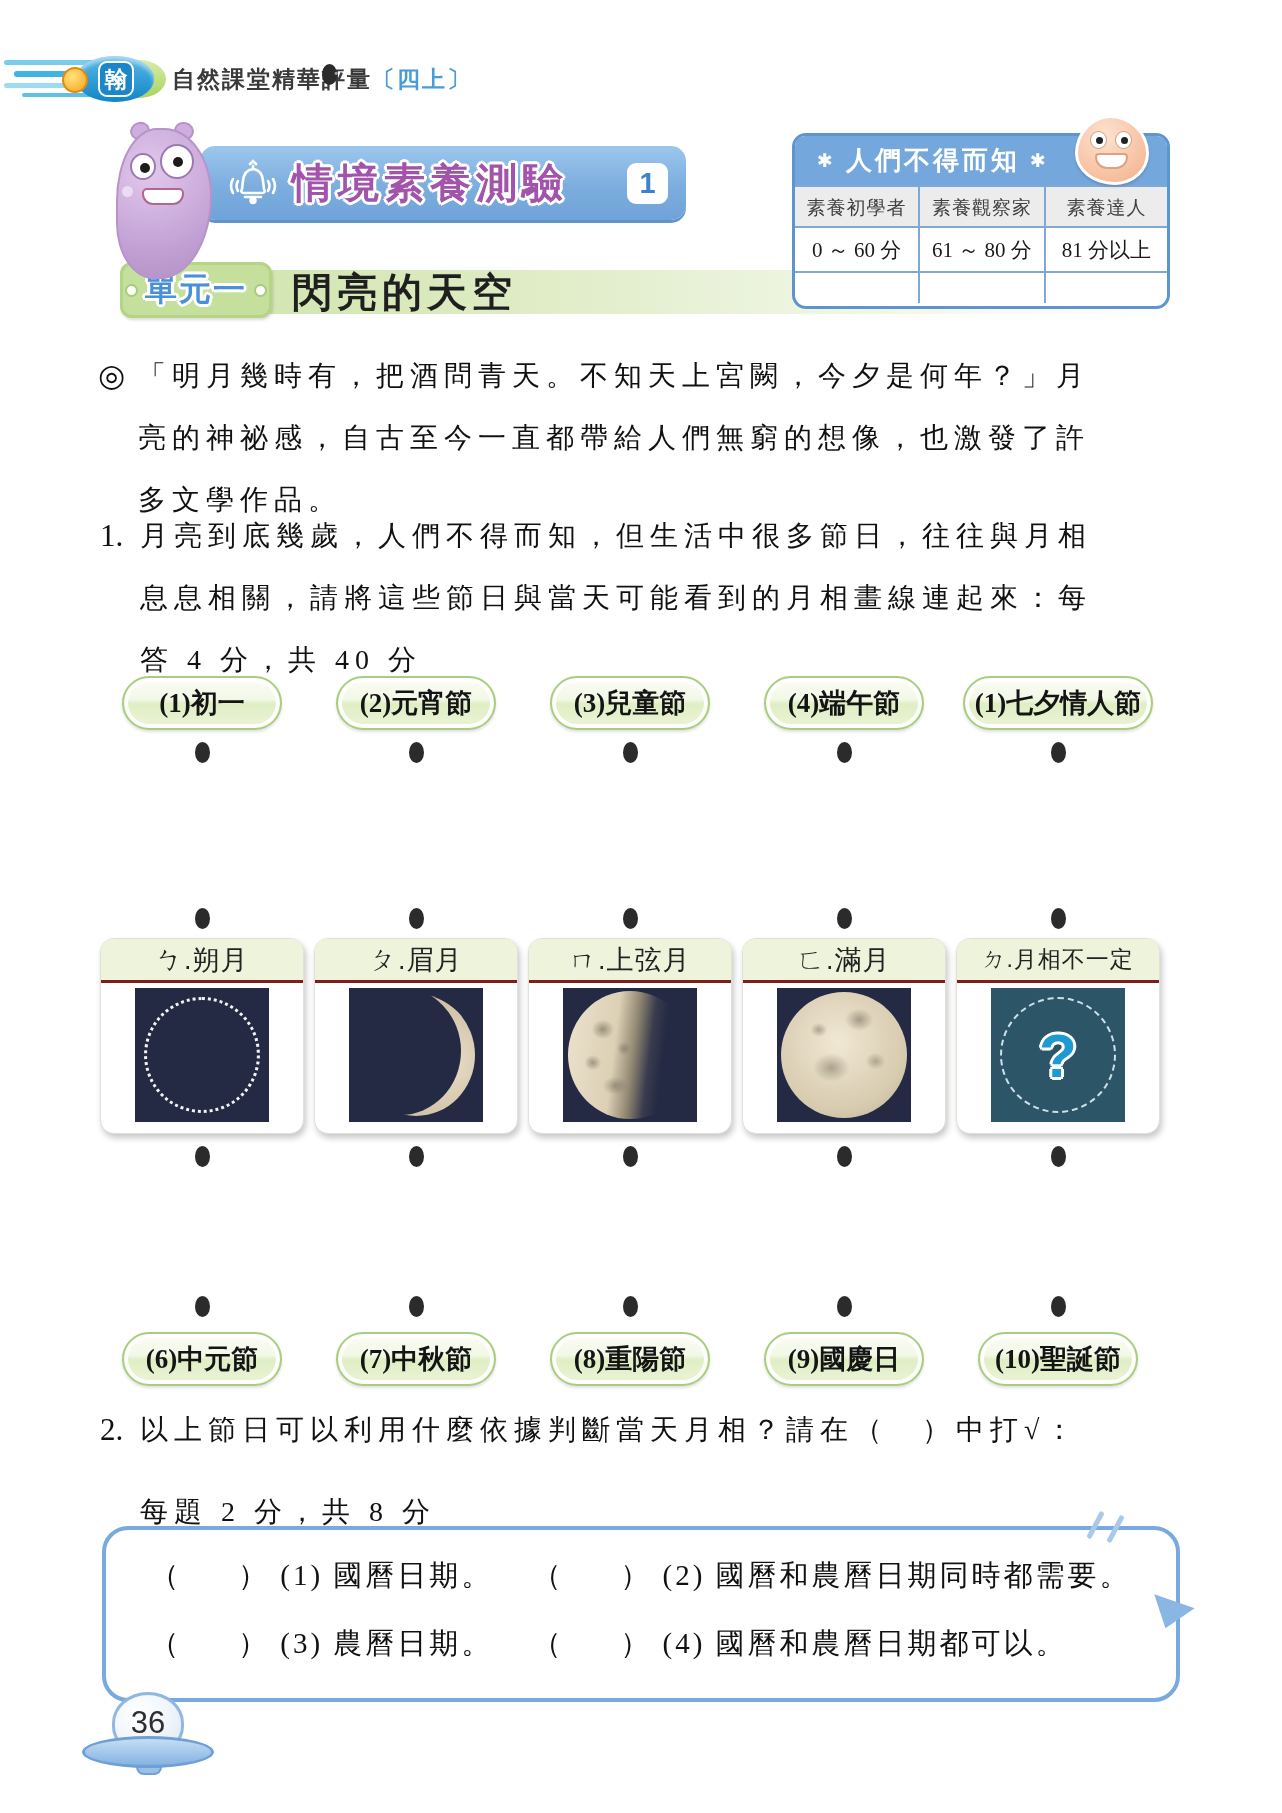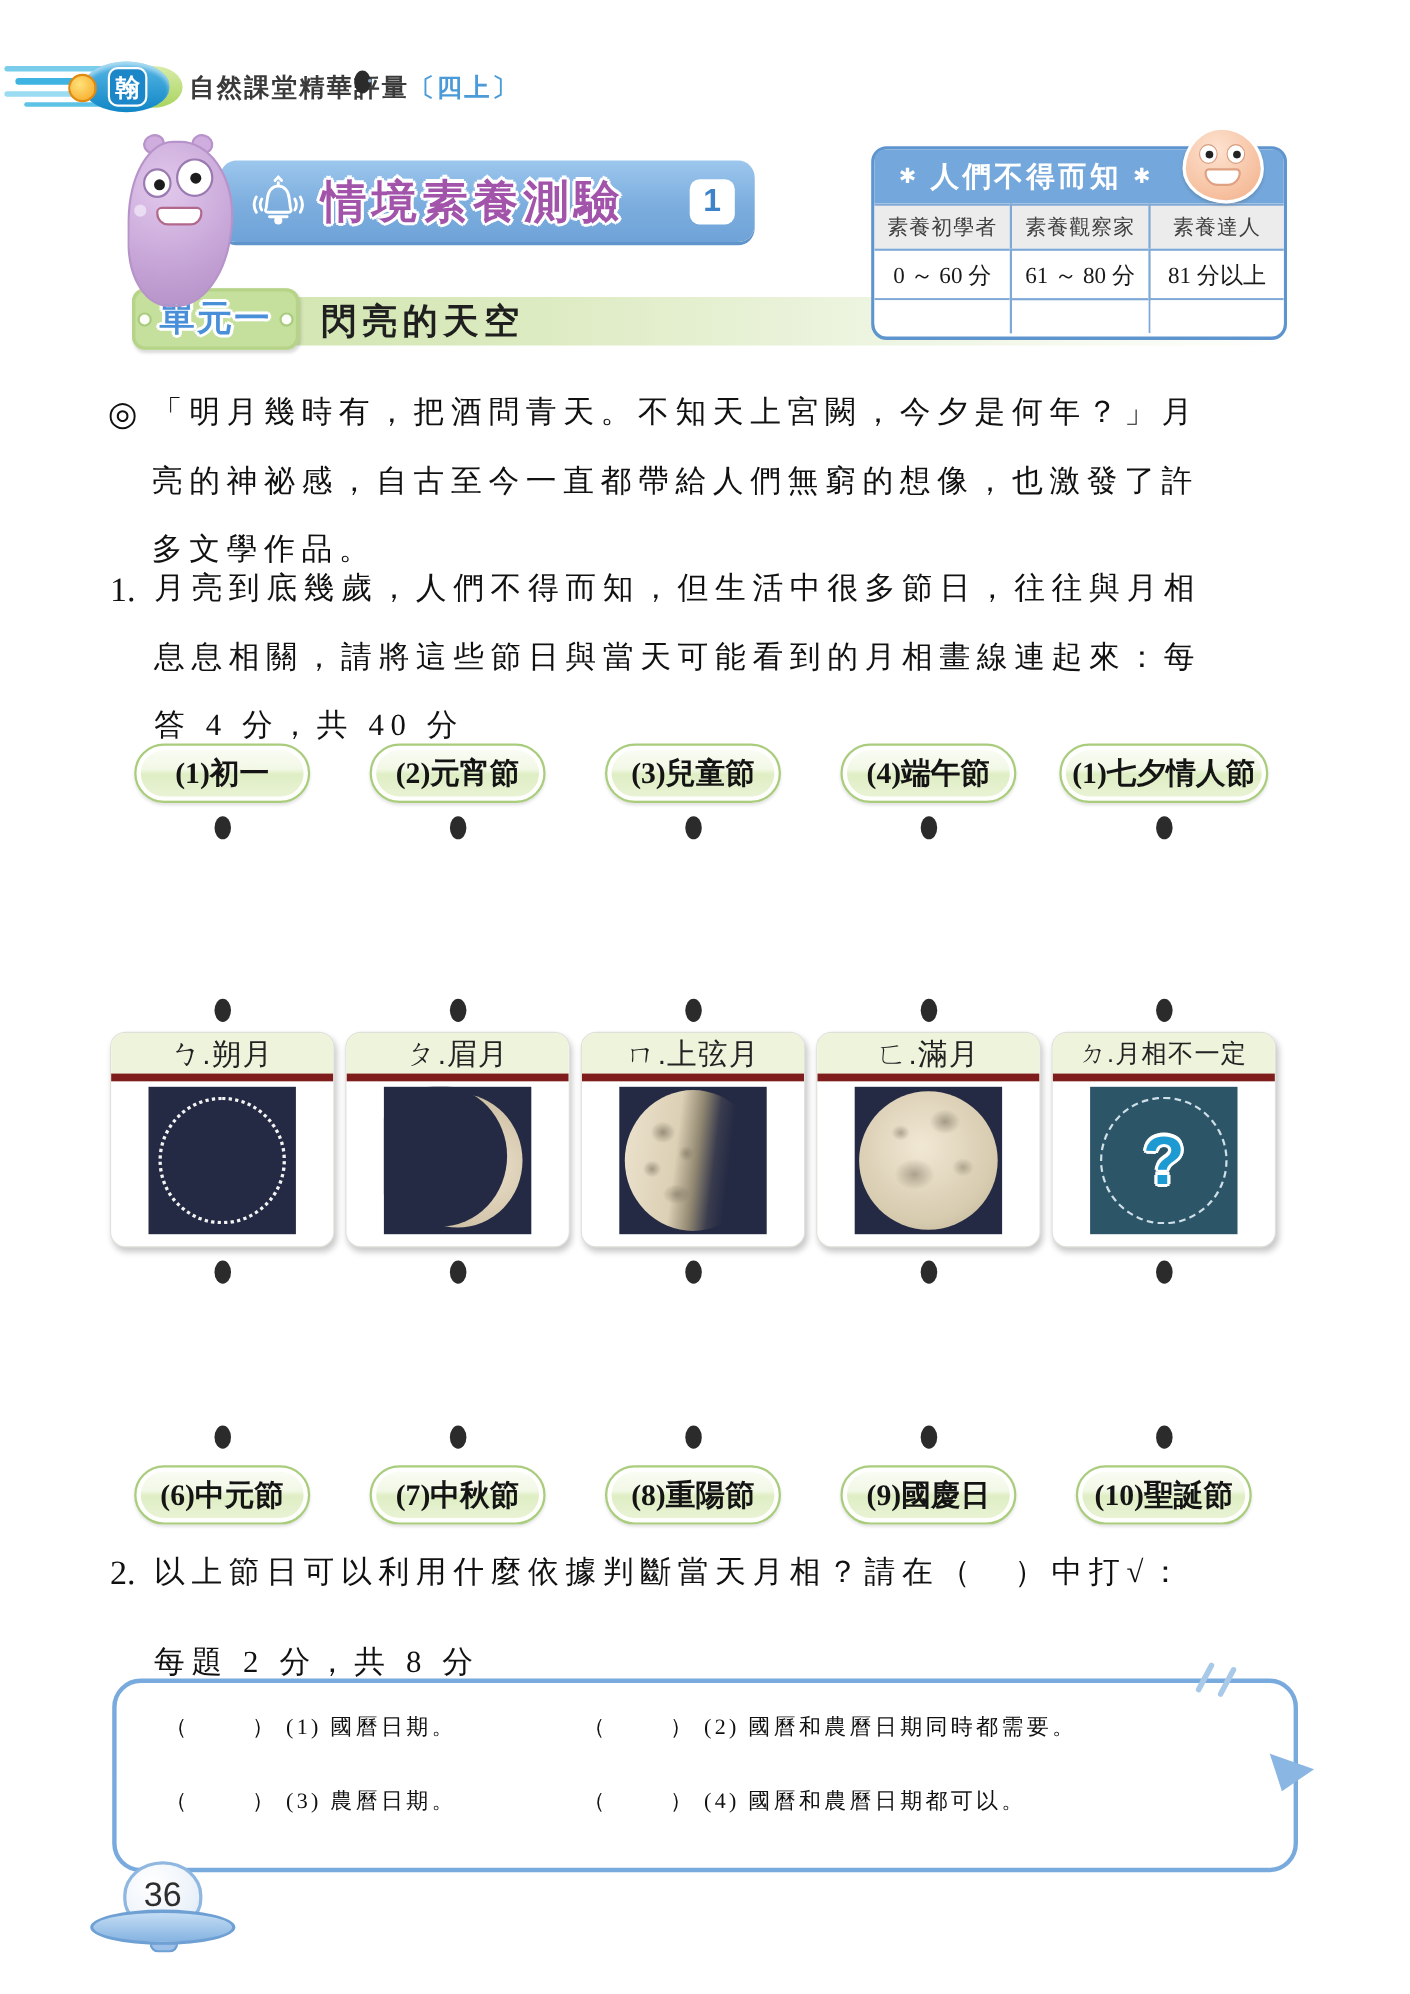--- a/index.html
+++ b/index.html
@@ -88,21 +88,21 @@
   .unit-strip { position:absolute; left:128px; top:270px; width:1052px; height:44px; border-radius:5px;
         background:linear-gradient(90deg,#cde3a9 0%,#ddebc2 35%,#eef5e2 65%,#fbfdf8 92%,#fff 100%); }
   .unit-tag { position:absolute; left:120px; top:262px; width:152px; height:56px; background:#c5df9d;
         border-radius:12px; box-shadow:inset 0 0 0 3px #b6d488, 1px 2px 3px rgba(0,0,0,.15); z-index:2;
         display:flex; align-items:center; justify-content:center; }
   .unit-tag::before, .unit-tag::after { content:""; position:absolute; width:9px; height:9px; background:#fdfefb;
         border:2px solid #a9cb7c; border-radius:50%; top:50%; margin-top:-6px; }
   .unit-tag::before { left:5px; } .unit-tag::after { right:5px; }
   .unit-tag .tlabel { font-weight:bold; font-size:32px; letter-spacing:2px; color:#4a90d9; }
   .unit-title { position:absolute; left:292px; top:270px; height:44px; line-height:44px;
-        font-weight:bold; font-size:32px; letter-spacing:5px; color:#1f1f1f; z-index:2; }
+        font-weight:bold; font-size:40px; letter-spacing:5px; color:#1f1f1f; z-index:2; }
 
   
   .tline { position:absolute; font-size:28px; letter-spacing:6px; line-height:40px; color:#111; white-space:nowrap; }
   .tmark { position:absolute; font-size:31px; line-height:40px; color:#111; }
 
   
   .pill-row { position:absolute; left:100px; width:1062px; display:flex; gap:10px; }
   .pill-cell { width:204px; display:flex; justify-content:center; }
   .pill { white-space:nowrap; min-width:160px; max-width:212px; padding:0 10px; height:54px;
           border:2px solid #a9cc7d; border-radius:28px;
@@ -111,21 +111,21 @@
           display:flex; align-items:center; justify-content:center;
           font-size:27px; font-weight:600; letter-spacing:0; }
 
   
   .dot { position:absolute; width:15px; height:21px; background:#2b2b2b; border-radius:50%; }
 
   
   .card-row { position:absolute; left:100px; top:938px; width:1062px; display:flex; gap:10px; }
   .mcard { width:204px; height:196px; background:#fff; border:1px solid #e0e0da; border-radius:14px;
            box-shadow:2px 4px 6px rgba(0,0,0,.22); overflow:hidden; }
-  .mhead { height:44px; background:#eef3dc; border-bottom:7px solid #7f1d1d; display:flex; align-items:center;
+  .mhead { height:44px; background:#eef3dc; border-bottom:3px solid #7f1d1d; display:flex; align-items:center;
            justify-content:center; font-size:27px; color:#222; letter-spacing:1px; }
   .mhead.small { font-size:23px; }
   .mbody { height:151px; display:flex; justify-content:center; padding-top:5px; }
   .moon { position:relative; width:134px; height:134px; background:#242a44; overflow:hidden; }
   .moon.new::before { content:""; position:absolute; inset:9px; border:3px dotted #f4f4f4; border-radius:50%; }
   .moon.crescent::before { content:""; position:absolute; top:6px; left:8px; width:118px; height:122px; border-radius:50%;
            background:radial-gradient(circle at 72% 55%,#ece1cb 0%,#cfc1a6 55%,#a2957c 100%); }
   .moon.crescent::after { content:""; position:absolute; top:-1px; left:-10px; width:122px; height:128px; border-radius:50%;
            background:#242a44; }
   .moon.fq::before { content:""; position:absolute; inset:3px 5px; border-radius:50%;
@@ -144,21 +144,21 @@
                       radial-gradient(12px 10px at 30% 30%, rgba(100,92,74,.45), transparent 70%); }
   .moon.unknown { background:#2d5568; }
   .moon.unknown::before { content:""; position:absolute; inset:9px; border:2px dashed #cfe0e8; border-radius:50%; }
   .qmark { position:absolute; inset:0; display:flex; align-items:center; justify-content:center;
            font-family:"Liberation Sans","DejaVu Sans",sans-serif;
            font-size:62px; font-weight:bold; color:#1e9ad2; }
 
   
   .ansbox { position:absolute; left:102px; top:1526px; width:1078px; height:176px; background:#fff;
             border:4px solid #79aadd; border-radius:26px; }
-  .opt-row { position:absolute; left:44px; white-space:nowrap; font-size:20px; letter-spacing:3px; color:#111; }
+  .opt-row { position:absolute; left:44px; white-space:nowrap; font-size:29px; letter-spacing:3px; color:#111; }
   .opt-row.r1 { top:26px; } .opt-row.r2 { top:94px; }
   .opt1 { display:inline-block; width:372px; }
   .blank { display:inline-block; }
   .blank .sp { display:inline-block; width:56px; }
   .slash { position:absolute; width:5px; height:30px; background:#a9c9e9; border-radius:3px; transform:rotate(28deg); }
   .slash.s1 { right:78px; top:-20px; } .slash.s2 { right:58px; top:-16px; }
   .wing { position:absolute; right:-17px; top:58px; width:0; height:0; border-top:26px solid transparent;
           border-bottom:10px solid transparent; border-left:34px solid #8ab6e3; transform:rotate(-18deg); }
 
   

